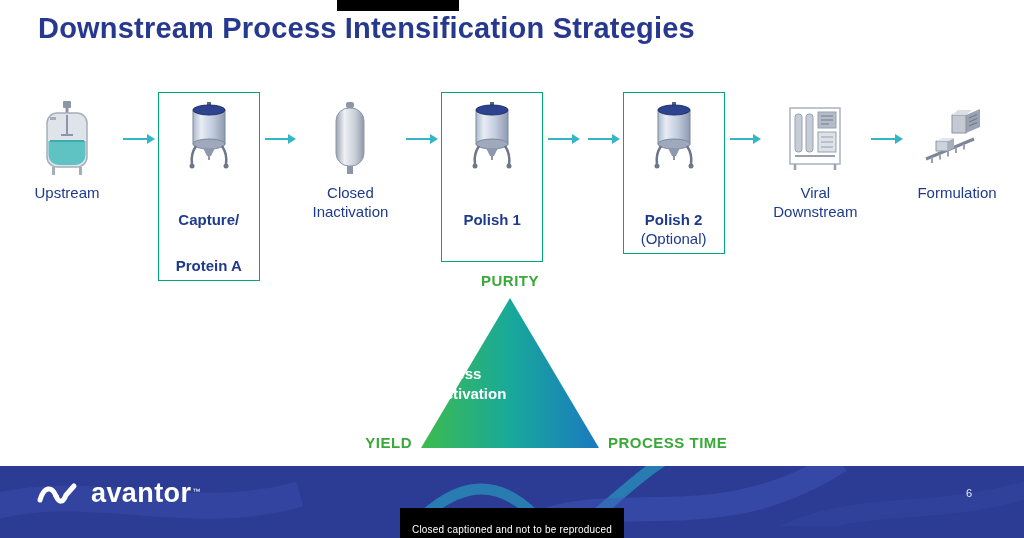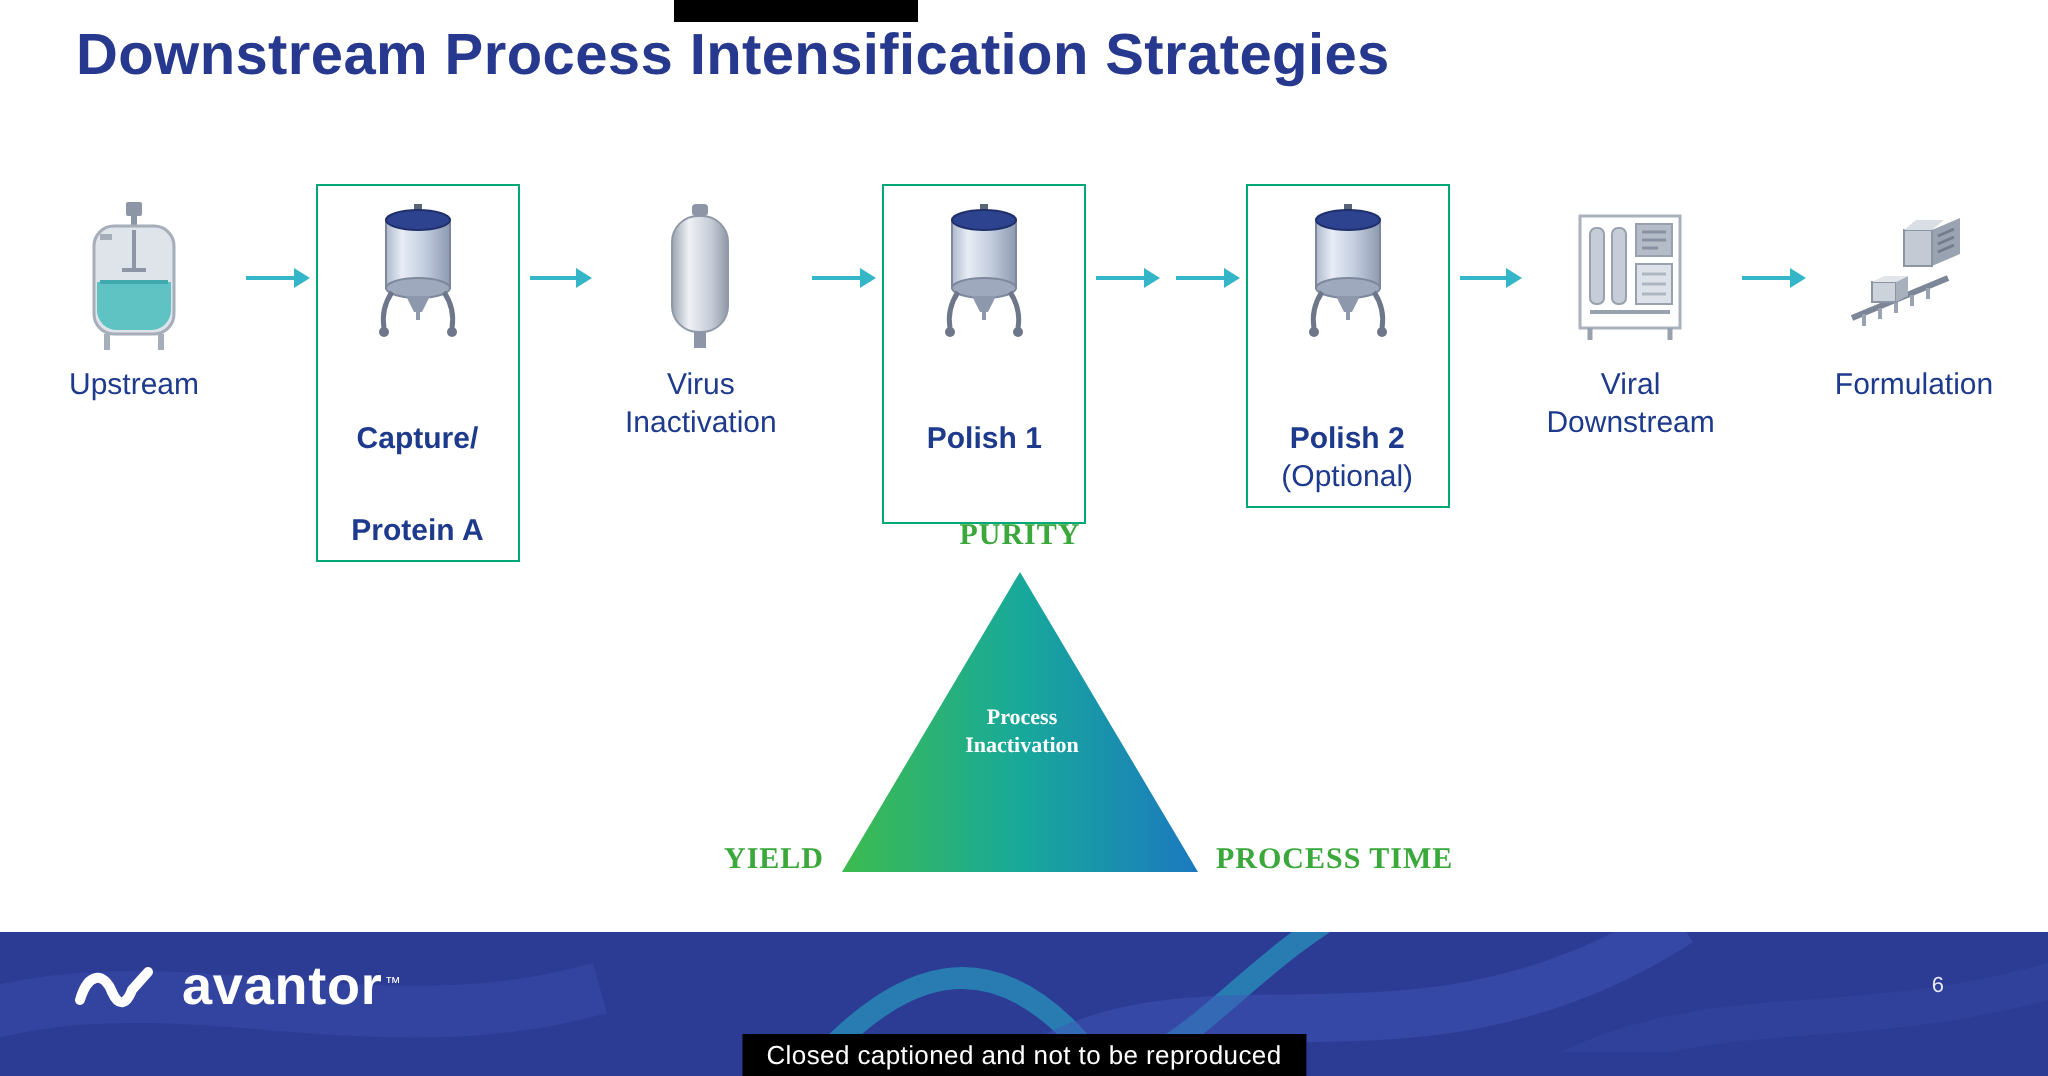--- a/index.html
+++ b/index.html
@@ -21,44 +21,44 @@
   .icon-wrap { height:80px; display:flex; align-items:center; justify-content:center; }
   .step-label { margin-top:4px; text-align:center; font-size:15px; color:#1e3a8c; line-height:1.28; }
   .step-label .l { display:block; }
   .b { font-weight:bold;margin-top:27px; }
 
   .arrow { flex:1 1 auto; min-width:14px; height:2.4px; background:#35b5c8; margin:46px 5px 0; position:relative; }
   .arrow::after { content:""; position:absolute; right:-2px; top:-4.3px;
                   border-left:8px solid #35b5c8; border-top:5.5px solid transparent; border-bottom:5.5px solid transparent; }
 
   
-  .tri-zone { position:absolute; left:0; top:250px; width:1024px; height:200px;font-family:Liberation Serif, serif; }
+  .tri-zone { position:absolute; left:0; top:262px; width:1024px; height:200px; }
   .tri-svg { position:absolute; left:421px; top:36px; }
   .apex-label { position:absolute; left:420px; top:10px; width:180px; text-align:center;
                 color:#3aa83a; font-weight:bold; font-size:15px; letter-spacing:0.5px; }
   .left-label { position:absolute; left:300px; top:172px; width:112px; text-align:right;
                 color:#3aa83a; font-weight:bold; font-size:15px; letter-spacing:0.5px; }
   .right-label { position:absolute; left:608px; top:172px; width:180px; text-align:left;
                  color:#3aa83a; font-weight:bold; font-size:15px; letter-spacing:0.5px; }
-  .tri-center { position:absolute; left:423px; top:102px; width:176px; text-align:center;
-                color:#ffffff; font-weight:bold; font-size:11px; line-height:1.3; }
+  .tri-center { position:absolute; left:423px; top:102px; width:176px; 
+                color:#ffffff; font-weight:bold; font-size:15px; line-height:1.3; }
   .tri-center span { display:block; }
 
   
   .footer { position:absolute; left:0; bottom:0; width:1024px; height:72px; background:#2c3b94; overflow:hidden; }
   .footer-waves { position:absolute; left:0; top:0; }
   .logo { position:absolute; left:36px; top:13px; display:flex; align-items:center; color:#fff; }
   .logo-mark { margin-right:9px; display:flex; align-items:center; }
   .logo-text { font-size:27px; font-weight:600; letter-spacing:0.4px; line-height:1; }
   .logo-tm { font-size:8px; vertical-align:top; position:relative; top:-2px; margin-left:1px; }
   .page-num { position:absolute; right:52px; top:21px; color:#e8ebf7; font-size:11px; }
 
   .caption-strip { position:absolute; left:50%; bottom:0; transform:translateX(-50%);
-                   background:#000; color:#fff; font-size:13px; letter-spacing:0.2px;
-                   padding:3px 12px 3px; white-space:nowrap; }
+                   background:#000; color:#fff; font-size:10px; letter-spacing:0.2px;
+                   padding:16px 12px 3px; white-space:nowrap; }
 </style>
 </head>
 <body>
 
 <div class="slide">
 
   <div class="top-caption-bar"></div>
 
   <div class="title">Downstream Process Intensification Strategies</div>
 
@@ -128,21 +128,21 @@
             <stop offset="0.7" stop-color="#c6ccd6"></stop>
                 <stop offset="1" stop-color="#8f98a6"></stop>
           </linearGradient>
             </defs>
           <rect x="14" y="0" width="8" height="6" rx="2" fill="#8d96a6"></rect>
           <rect x="4" y="6" width="28" height="58" rx="13" fill="url(#vesGrad)" stroke="#8f98a6"></rect>
           <rect x="15" y="64" width="6" height="8" fill="#8d96a6"></rect>
         </svg>
       </div>
       <div class="step-label">
-        <span class="l">Virus</span>
+        <span class="l">Closed</span>
         <span class="l">Inactivation</span>
       </div>
     </div>
 
     <div class="arrow"></div>
 
     <div class="step">
       <div class="box-overlay"></div>
       <div class="icon-wrap">
         <svg viewBox="0 0 54 74" width="54" height="74">

